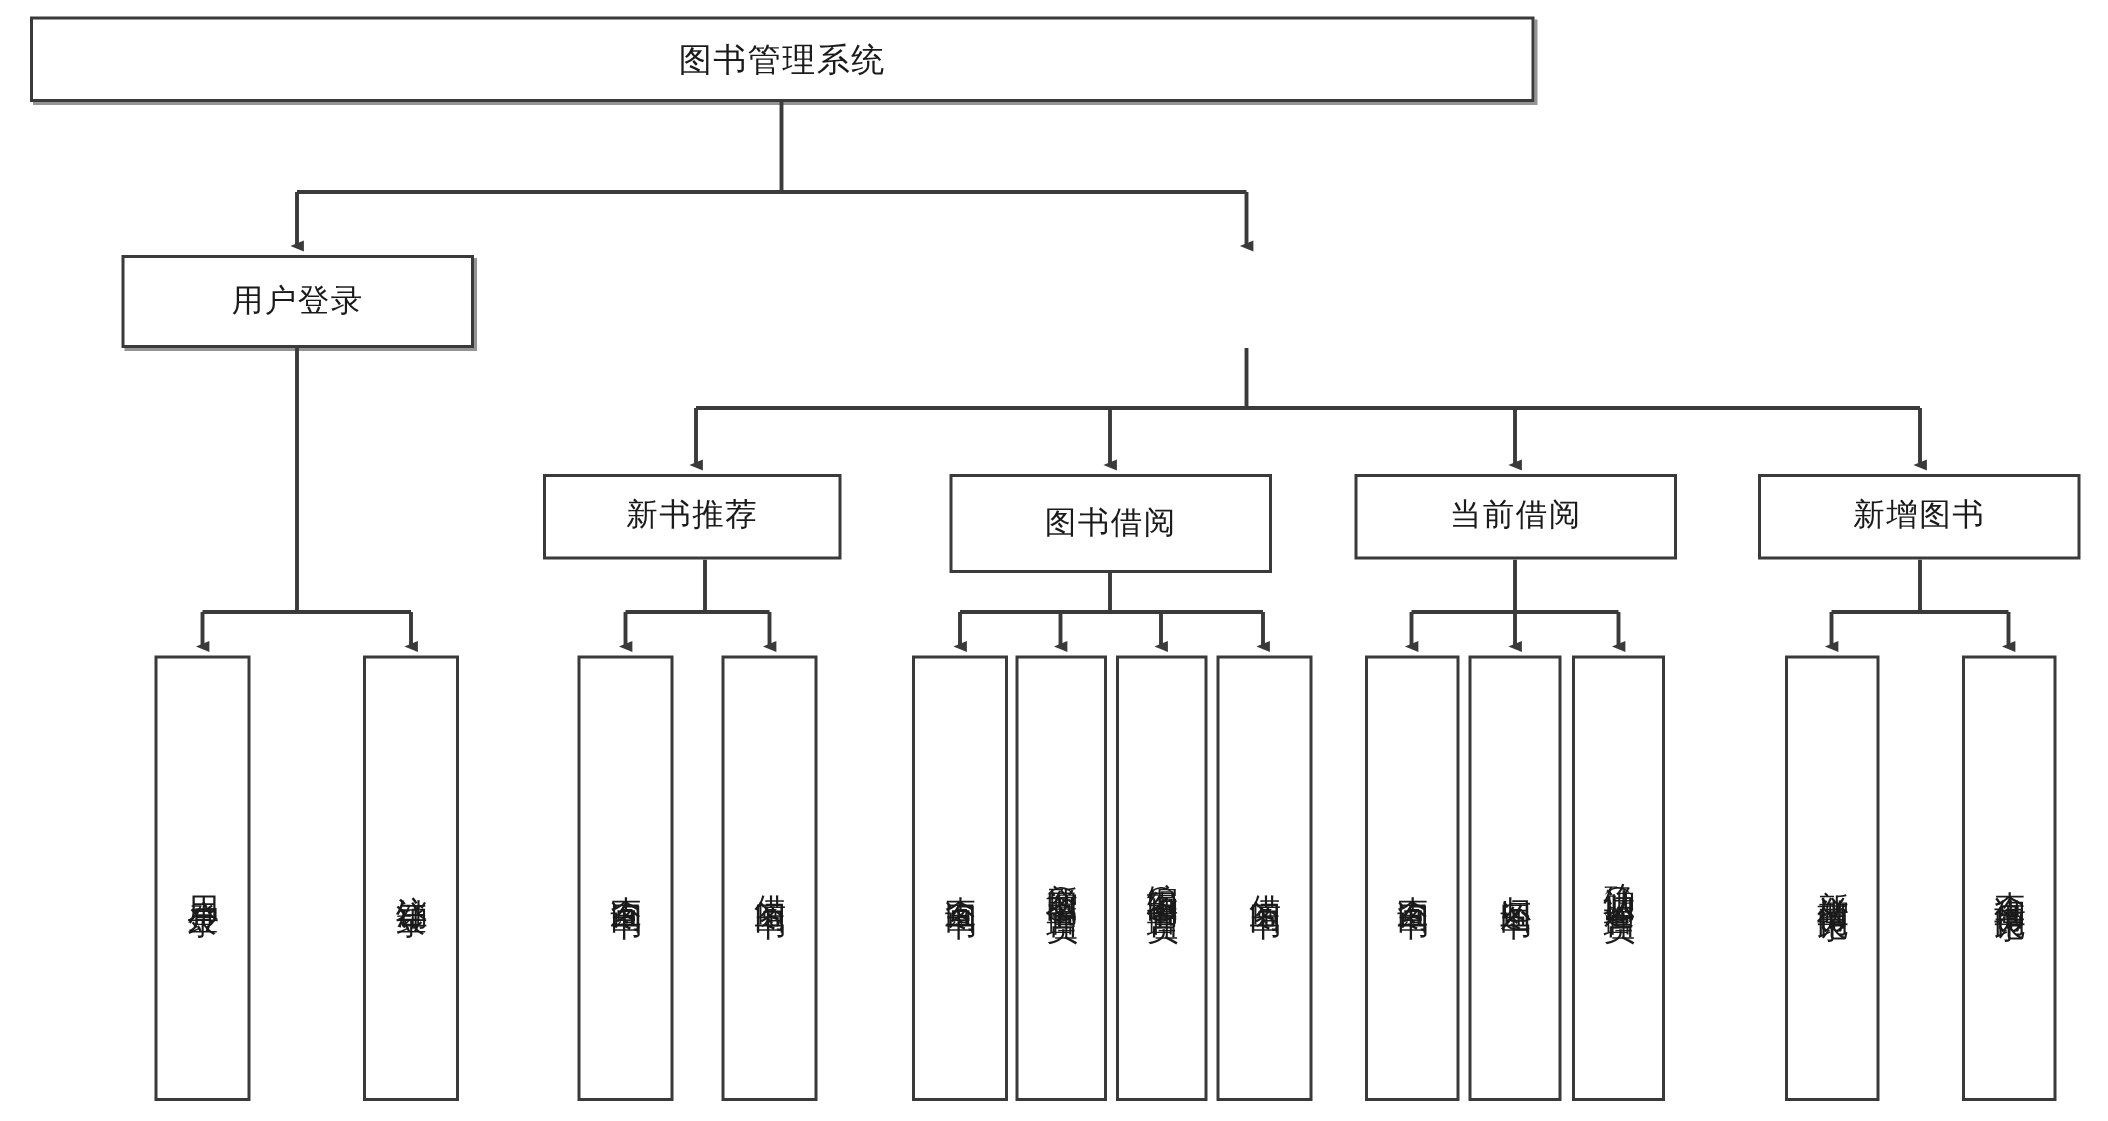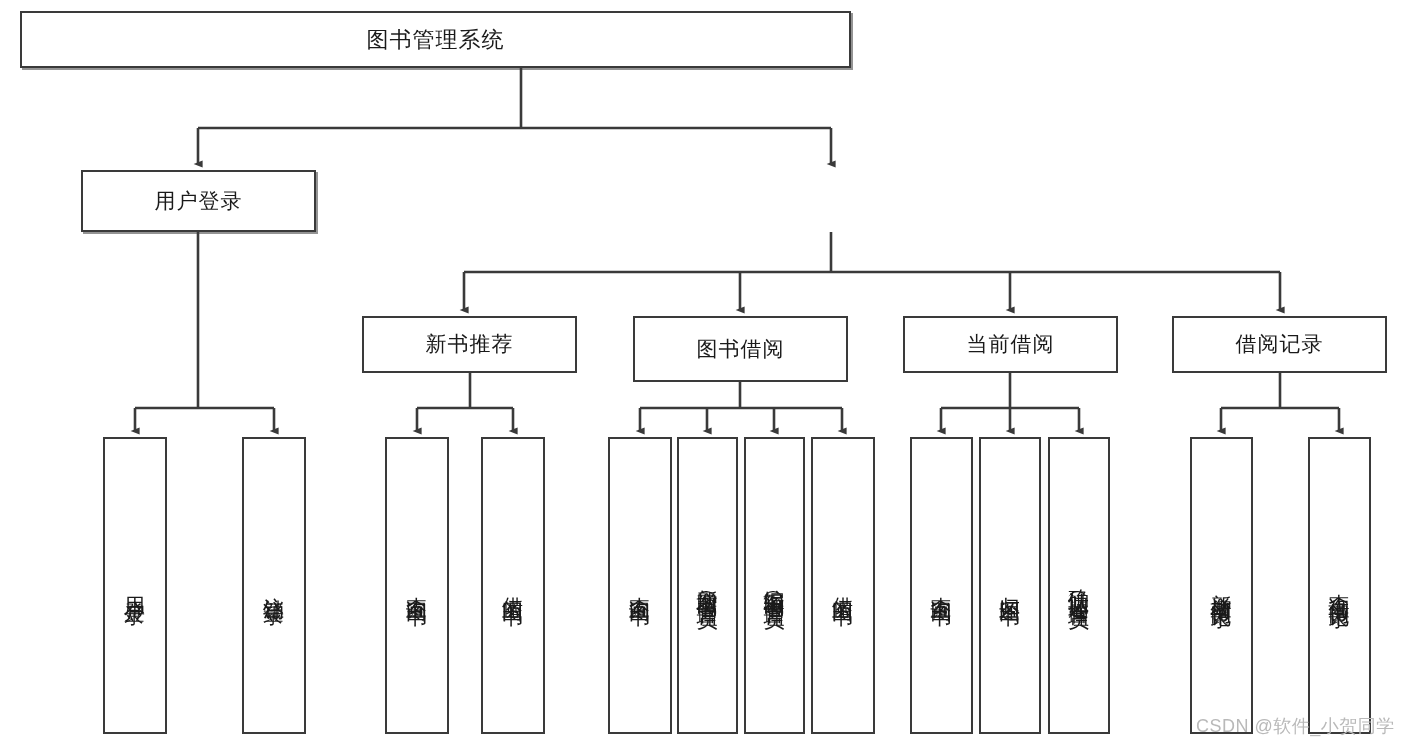--- a/index.html
+++ b/index.html
@@ -111,43 +111,43 @@
       <path d="M1010,408 L1010,431" marker-end="url(#arrow)"></path>
       <path d="M1079,408 L1079,431" marker-end="url(#arrow)"></path>
 
       <path d="M1280,373 L1280,408"></path>
       <path d="M1221,408 L1339,408"></path>
       <path d="M1221,408 L1221,431" marker-end="url(#arrow)"></path>
       <path d="M1339,408 L1339,431" marker-end="url(#arrow)"></path>
     </g>
   </svg>
 
-  <div class="node h-node root shadow" style="left:20px;top:11px;width:831px;height:57px;">
+  <div class="node h-node root shadow" style="left:20px;top:11px;width:1003px;height:57px;">
     <span class="label">图书管理系统</span>
   </div>
 
   <div class="node h-node shadow" style="left:81px;top:170px;width:235px;height:62px;">
     <span class="label">用户登录</span>
   </div>
 
 
-  <div class="node h-node" style="left:362px;top:316px;width:215px;height:57px;">
+  <div class="node h-node" style="left:362px;top:316px;width:199px;height:57px;">
     <span class="label">新书推荐</span>
   </div>
 
   <div class="node h-node" style="left:633px;top:316px;width:215px;height:66px;">
     <span class="label">图书借阅</span>
   </div>
 
   <div class="node h-node" style="left:903px;top:316px;width:215px;height:57px;">
     <span class="label">当前借阅</span>
   </div>
 
   <div class="node h-node" style="left:1172px;top:316px;width:215px;height:57px;">
-    <span class="label">借阅记录</span>
+    <span class="label">新增图书</span>
   </div>
 
   <div class="node v-node" style="left:103px;top:437px;width:64px;height:297px;">
     <span class="label">用户登录</span>
   </div>
   <div class="node v-node" style="left:242px;top:437px;width:64px;height:297px;">
     <span class="label">注销登录</span>
   </div>
 
   <div class="node v-node" style="left:385px;top:437px;width:64px;height:297px;">
@@ -180,15 +180,14 @@
     <span class="label">确认归还（管理员）</span>
   </div>
 
   <div class="node v-node" style="left:1190px;top:437px;width:63px;height:297px;">
     <span class="label">新增借阅记录</span>
   </div>
   <div class="node v-node" style="left:1308px;top:437px;width:63px;height:297px;">
     <span class="label">查询借阅记录</span>
   </div>
 
-  <div class="watermark" style="left:1196px;top:714px;">CSDN @软件_小贺同学</div>
 
 </div>
 
 </body></html>

